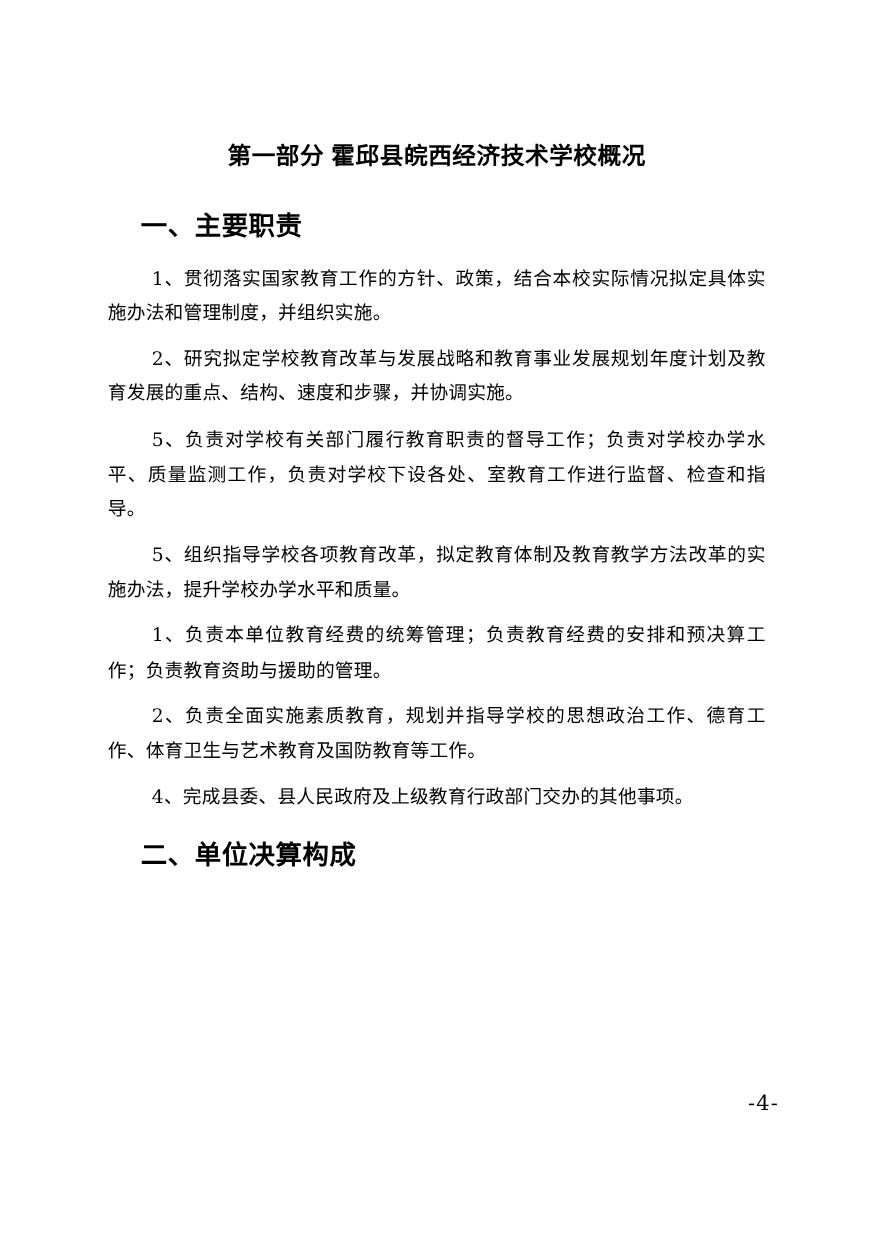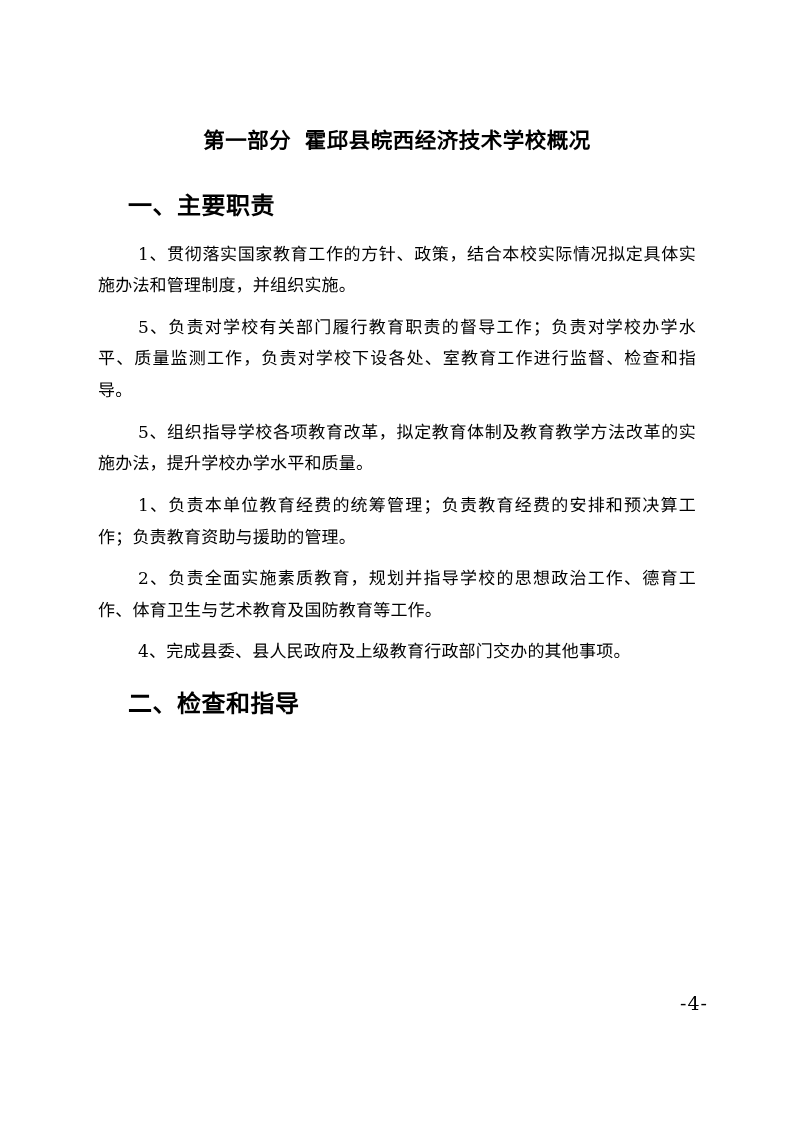--- a/index.html
+++ b/index.html
@@ -19,21 +19,21 @@
     overflow: hidden;
   }
   .content {
     position: absolute;
     left: 88px;
     top: 126px;
     width: 618px;
   }
   .doc-title {
     text-align: center;
-    font-family: Liberation Mono, monospace;
+    font-family: Liberation Sans, sans-serif;
     font-weight: bold;
     font-size: 21.5px;
     letter-spacing: 0.5px;
     margin: 0 0 26px 0;
     line-height: 1.5;
   }
   .section-heading {
     font-family: "DejaVu Sans", "Liberation Sans", sans-serif;
     font-weight: bold;
     font-size: 24px;
@@ -69,25 +69,26 @@
 <body>
 
 <div class="page">
   <div class="content">
 
     <h1 class="doc-title">第一部分 霍邱县皖西经济技术学校概况</h1>
 
     <h2 class="section-heading">一、主要职责</h2>
 
     <p class="para">1、贯彻落实国家教育工作的方针、政策，结合本校实际情况拟定具体实施办法和管理制度，并组织实施。</p>
+    <p class="para">2、研究拟定学校教育改革与发展战略和教育事业发展规划年度计划及教育发展的重点、结构、速度和步骤，并协调实施。</p>
     <p class="para">5、负责对学校有关部门履行教育职责的督导工作；负责对学校办学水平、质量监测工作，负责对学校下设各处、室教育工作进行监督、检查和指导。</p>
     <p class="para">5、组织指导学校各项教育改革，拟定教育体制及教育教学方法改革的实施办法，提升学校办学水平和质量。</p>
     <p class="para">1、负责本单位教育经费的统筹管理；负责教育经费的安排和预决算工作；负责教育资助与援助的管理。</p>
     <p class="para">2、负责全面实施素质教育，规划并指导学校的思想政治工作、德育工作、体育卫生与艺术教育及国防教育等工作。</p>
     <p class="para">4、完成县委、县人民政府及上级教育行政部门交办的其他事项。</p>
 
-    <h2 class="section-heading second">二、检查和指导</h2>
+    <h2 class="section-heading second">二、单位决算构成</h2>
 
 
   </div>
 
   <div class="page-number">-4-</div>
 </div>
 
 </body></html>

